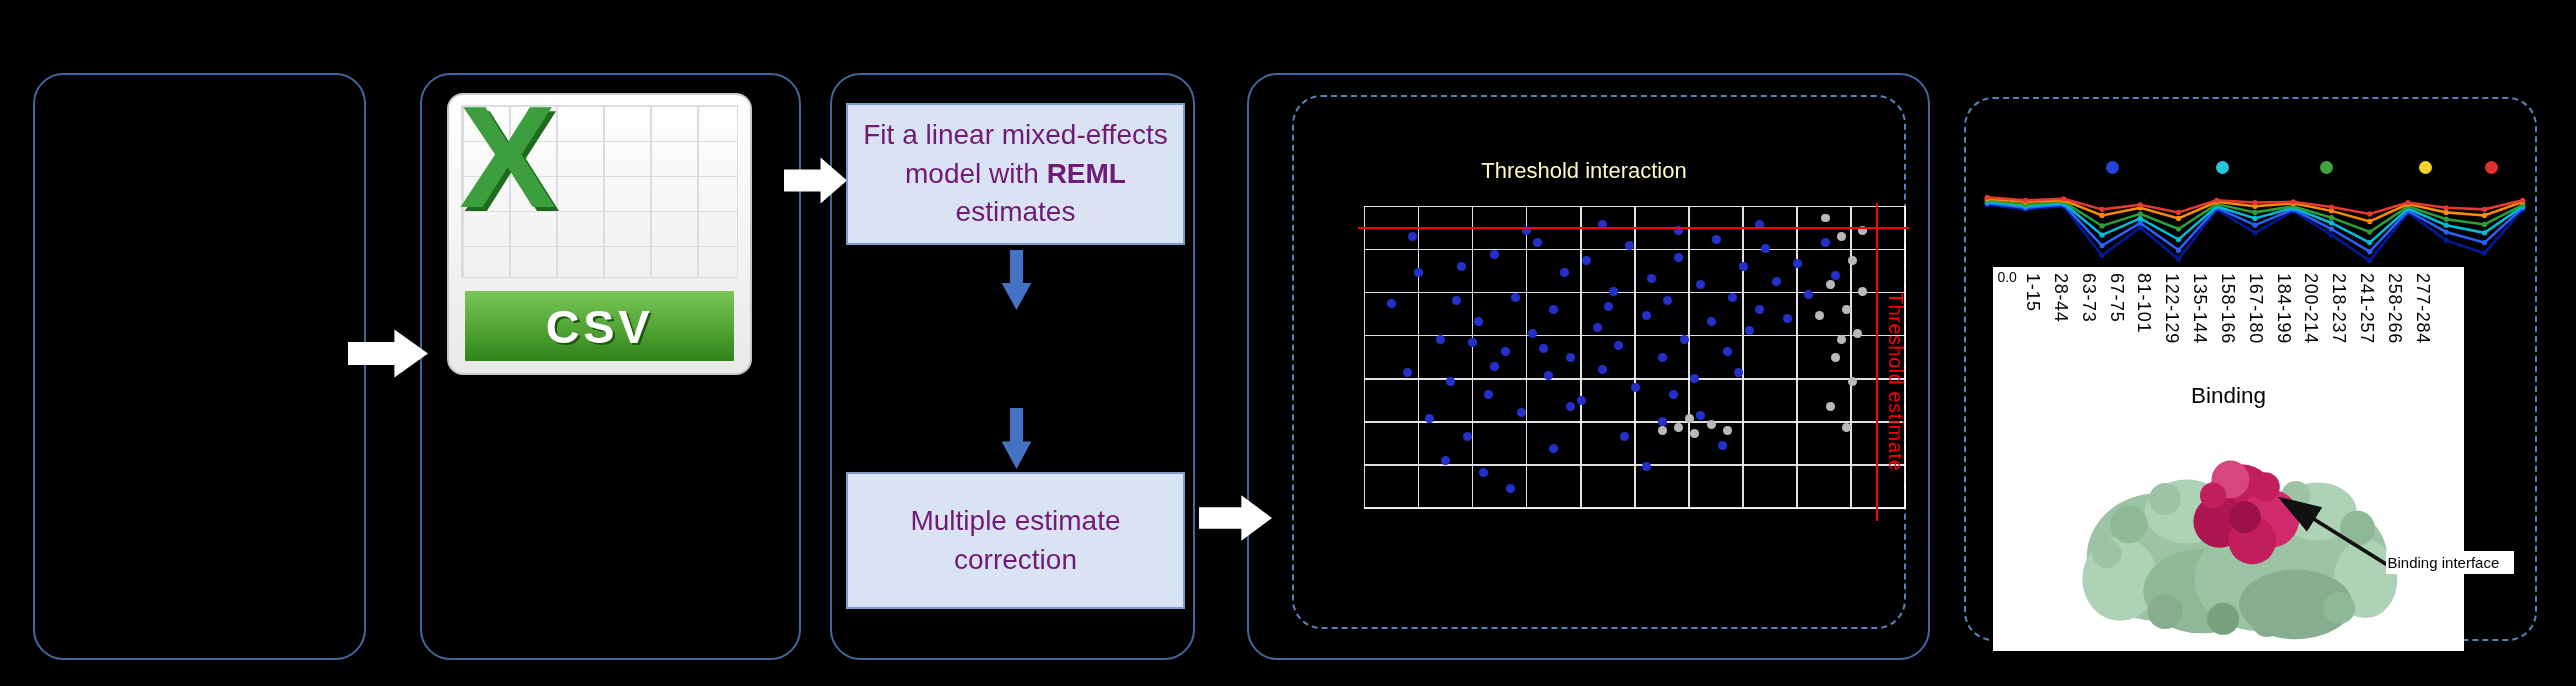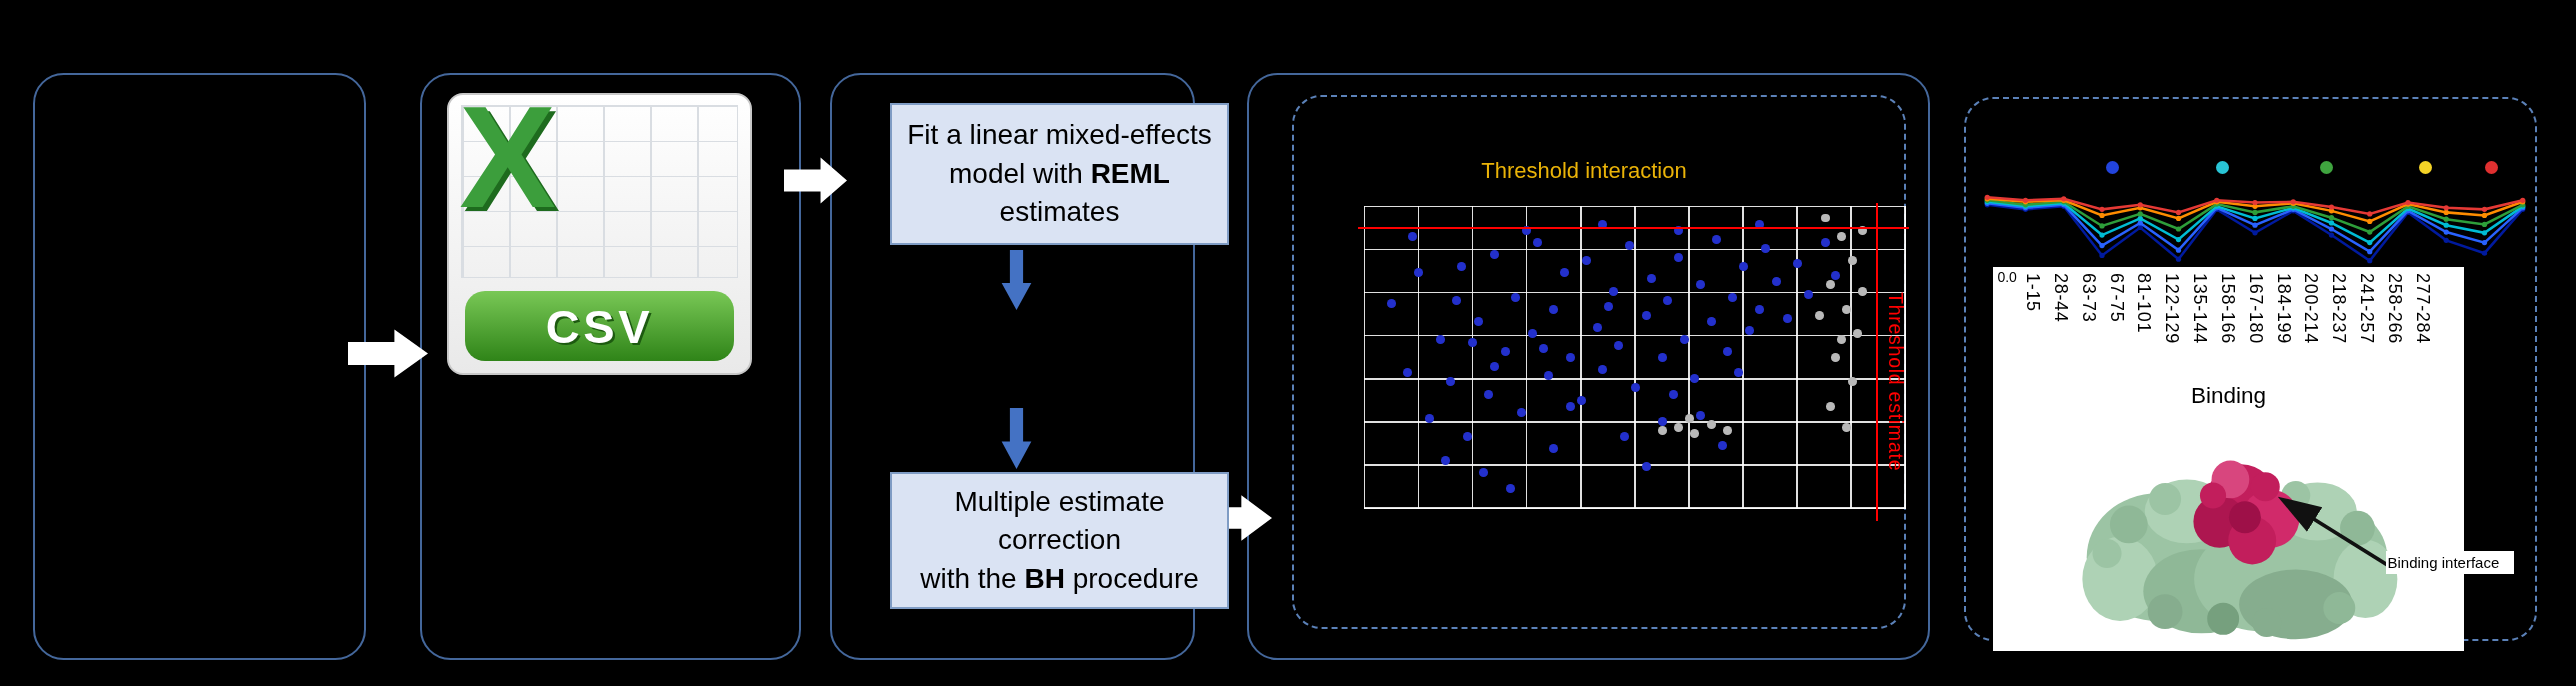--- a/index.html
+++ b/index.html
@@ -19,45 +19,45 @@
   #csv-icon { position:absolute; left:447px; top:93px; width:305px; height:282px;
     background:linear-gradient(#ffffff,#e9e9e9); border:2.2px solid #c8c8c8; border-radius:16px; }
   #csv-grid { position:absolute; left:11.6px; top:10.2px; right:11.6px; height:173px;
     border:1.5px solid #d9dde2;
     background-image:
       repeating-linear-gradient(to right, #d9dde2 0, #d9dde2 1.5px, transparent 1.5px, transparent 47px),
       repeating-linear-gradient(to bottom, #d9dde2 0, #d9dde2 1.5px, transparent 1.5px, transparent 35px); }
   #csv-x { position:absolute; left:10.2px; top:-10.2px; font-size:145px; font-weight:800;
     color:#3c9e3c; text-shadow:4.4px 3.6px 0 #1e6b1e; line-height:1; }
   #csv-banner { position:absolute; left:16px; right:16px; bottom:11.6px; height:70px;
-    border-radius:20px; background:linear-gradient(#79c856,#2f8418);
+    border-radius:1px; background:linear-gradient(#79c856,#2f8418);
     display:flex; align-items:center; justify-content:center; }
   #csv-banner span { color:#fff; font-weight:800; font-size:47px; letter-spacing:3.6px;
     text-shadow:2.2px 2.2px 0 #1d5a10; }
 
   
   .flow-box { position:absolute; left:846px; width:339px; background:#dae3f3;
     border:2.2px solid #7f9cc4; display:flex; align-items:center; justify-content:center;
-    text-align:center; color:#000000; font-size:28px; line-height:1.38;margin-left:44px; }
+    text-align:center; color:#701a75; font-size:28px; line-height:1.38; }
   .flow-box .inner { max-width:308px; }
   .down-arrow { position:absolute; left:1000px; width:33px; }
   .down-arrow svg { display:block; width:100%; height:100%; }
 
   
   #scatter-plot { position:absolute; left:1364px; top:206px; width:542px; height:303px; }
   #scatter-grid { position:absolute; inset:0;
     border-right:1.5px solid rgba(255,255,255,.88); border-bottom:1.5px solid rgba(255,255,255,.88);
     background-image:
       repeating-linear-gradient(to right, rgba(255,255,255,.88) 0, rgba(255,255,255,.88) 1.5px, transparent 1.5px, transparent 54px),
       repeating-linear-gradient(to bottom, rgba(255,255,255,.88) 0, rgba(255,255,255,.88) 1.5px, transparent 1.5px, transparent 43px); }
   .dot { position:absolute; width:8.7px; height:8.7px; border-radius:50%; z-index:2; }
   #thr-h { position:absolute; left:-5.8px; right:-2.9px; height:2.2px; background:#ff0000; z-index:3; }
   #thr-v { position:absolute; top:-2.9px; bottom:-11.6px; width:2.2px; background:#ff0000; z-index:3; }
   #thr-label-top { position:absolute; left:1446px; top:158px; width:276px; text-align:center;
-    color:#eab308; font-size:22px; }
+    color:#fef9c3; font-size:22px; }
   #thr-label-right { position:absolute; left:1884px; top:292px; color:#ff0000; font-size:19.6px;
     writing-mode:vertical-rl; letter-spacing:0.7px; }
 
   
   #uptake-chart { position:absolute; left:1980px; top:186px; width:550px; height:86px; }
   #legend-dots { position:absolute; left:1980px; top:161px; width:550px; height:14.5px; }
   .legend-dot { position:absolute; top:0; width:13px; height:13px; border-radius:50%; }
 
   
   #whitebox { position:absolute; left:1993px; top:267px; width:471px; height:384px;
@@ -120,21 +120,20 @@
       </svg>
   </div>
   <div class="down-arrow" style="top:408px;height:61px;">
     <svg viewBox="0 0 100 100" preserveAspectRatio="none">
         <polygon points="30,0 70,0 70,55 95,55 50,100 5,55 30,55" fill="#4472c4"></polygon>
       </svg>
   </div>
   <div class="flow-box" style="top:472px;height:137px;">
     <div class="inner">
       <div>Multiple estimate correction</div>
-      <div><span>with the </span><b>BH</b><span> procedure</span></div>
     </div>
   </div>
 
   <div id="thr-label-top">Threshold interaction</div>
   <div id="scatter-plot">
     <div id="scatter-grid"></div>
     <div id="thr-h" style="top: 21px;"></div>
     <div id="thr-v" style="left: 512px;"></div>
     <div id="scatter-dots" style="position:absolute;inset:0;">
         <div class="dot" style="left: 23px; top: 93px; background: rgb(35, 48, 204);"></div>

